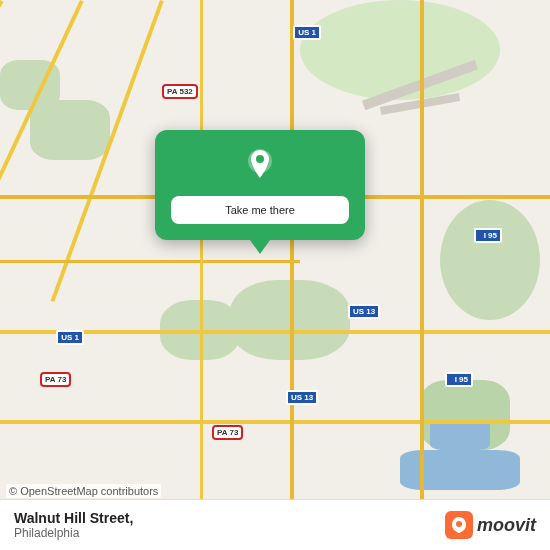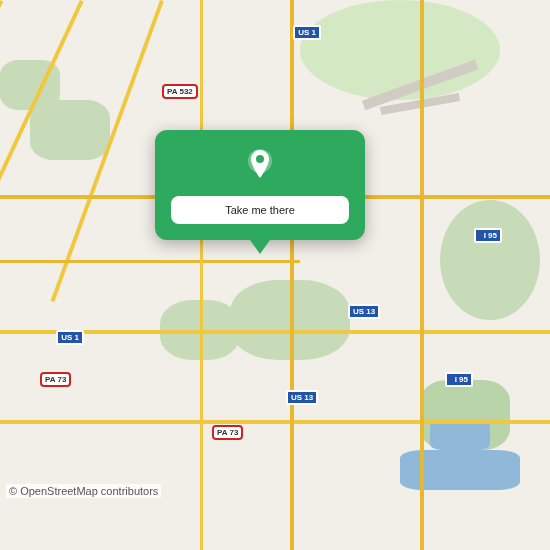--- a/index.html
+++ b/index.html
@@ -283,13 +283,28 @@
       </svg>
     </div>
     <button class="popup-btn">Take me there</button>
     <div class="popup-tail"></div>
   </div>
 
   <div class="attribution">
     <span>© OpenStreetMap contributors</span>
   </div>
 
+  <div class="bottom-bar">
+    <div class="bottom-bar-left">
+      <span class="bottom-address">Walnut Hill Street,</span>
+      <span class="bottom-city">Philadelphia</span>
+    </div>
+    <div class="moovit-logo">
+      <svg class="moovit-icon" viewBox="0 0 28 28">
+        <rect width="28" height="28" rx="6" fill="#ff6b35"></rect>
+        <path d="M14 6 C10 6 7 9.5 7 14 C7 17 9 20 14 22 C19 20 21 17 21 14 C21 9.5 18 6 14 6Z" fill="white"></path>
+        <circle cx="14" cy="13" r="3" fill="#ff6b35"></circle>
+        <path d="M14 16 L14 22" stroke="white" stroke-width="2"></path>
+      </svg>
+      <span class="moovit-text">moovit</span>
+    </div>
+  </div>
 </div>
 
 </body></html>

